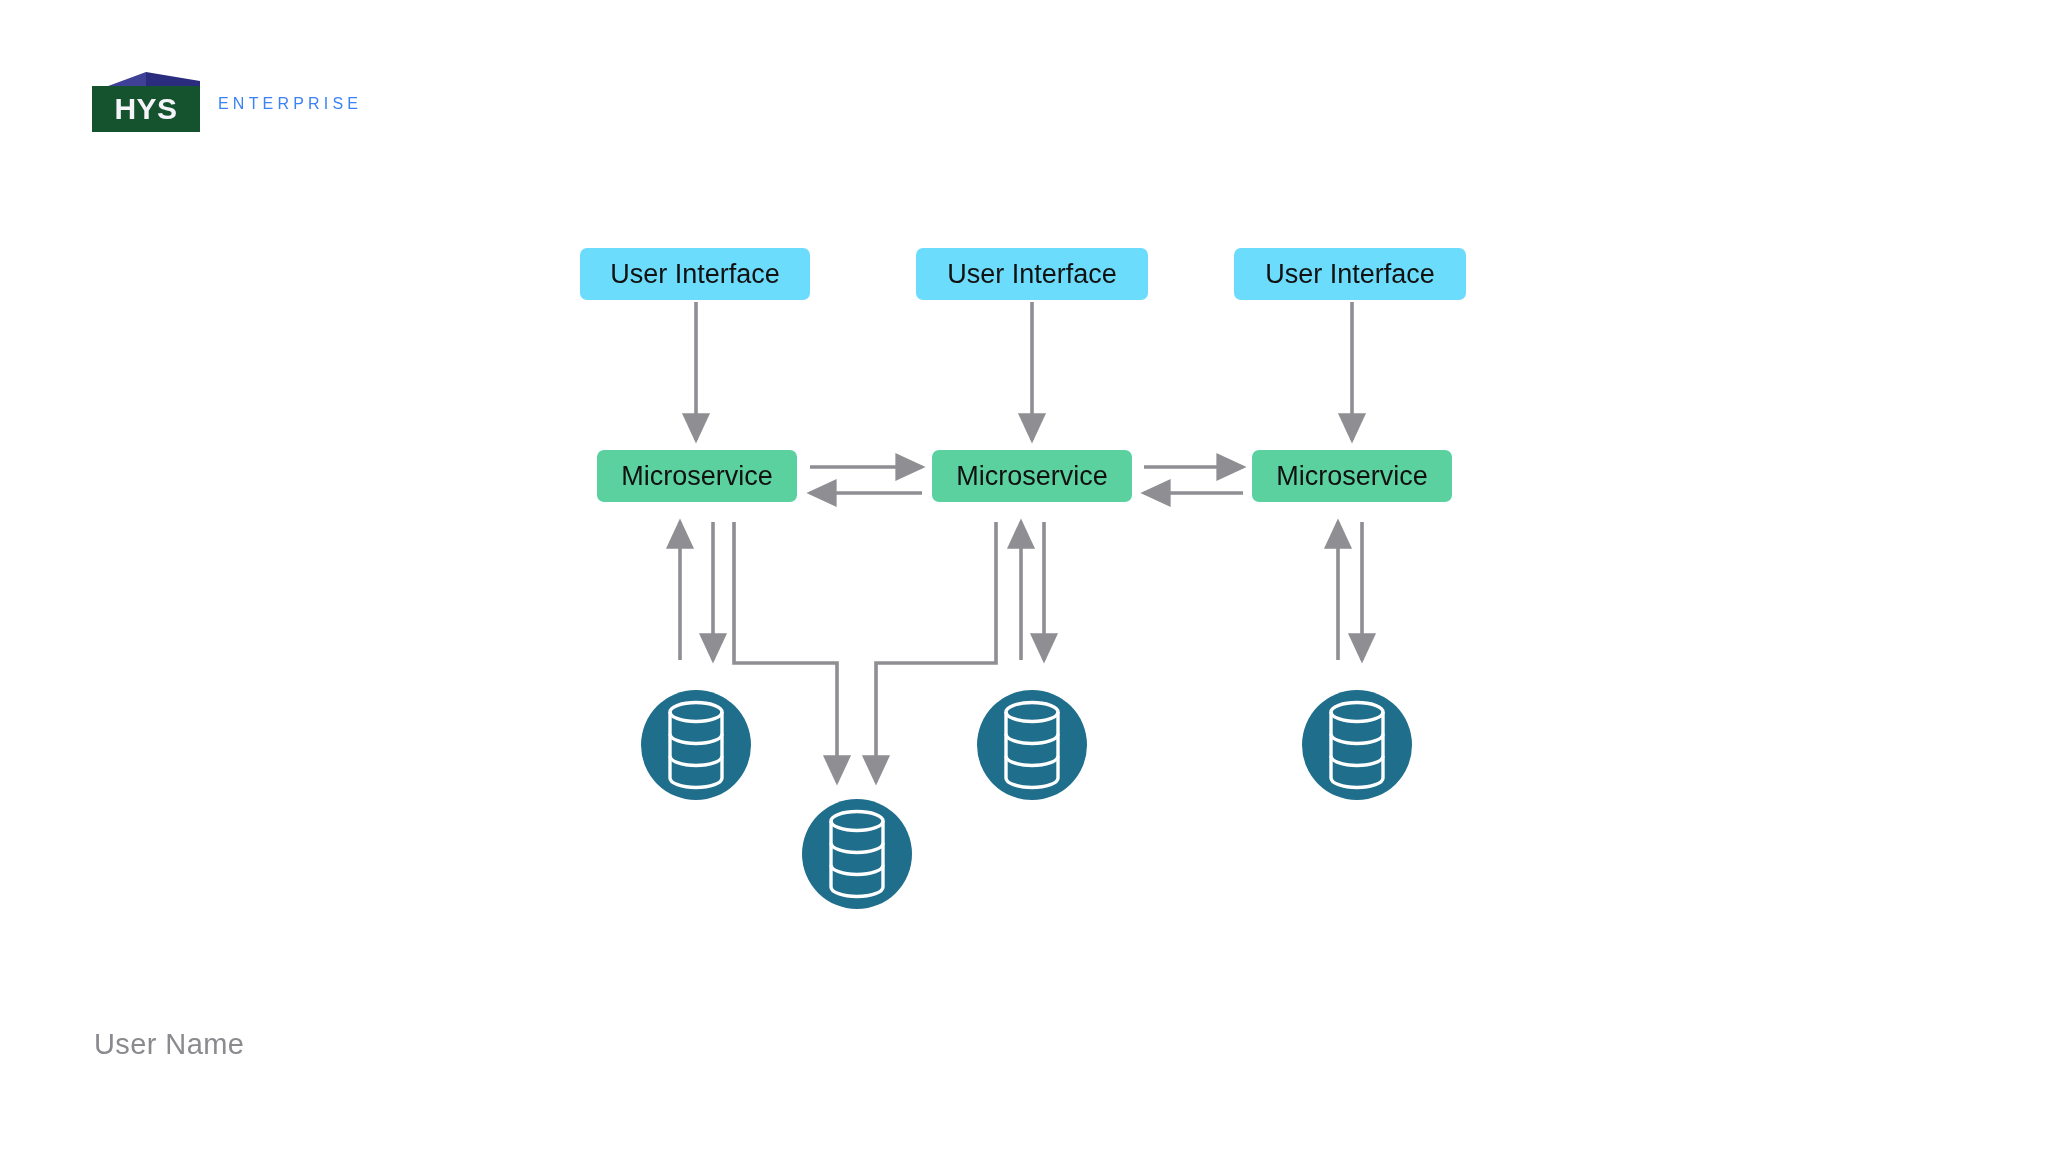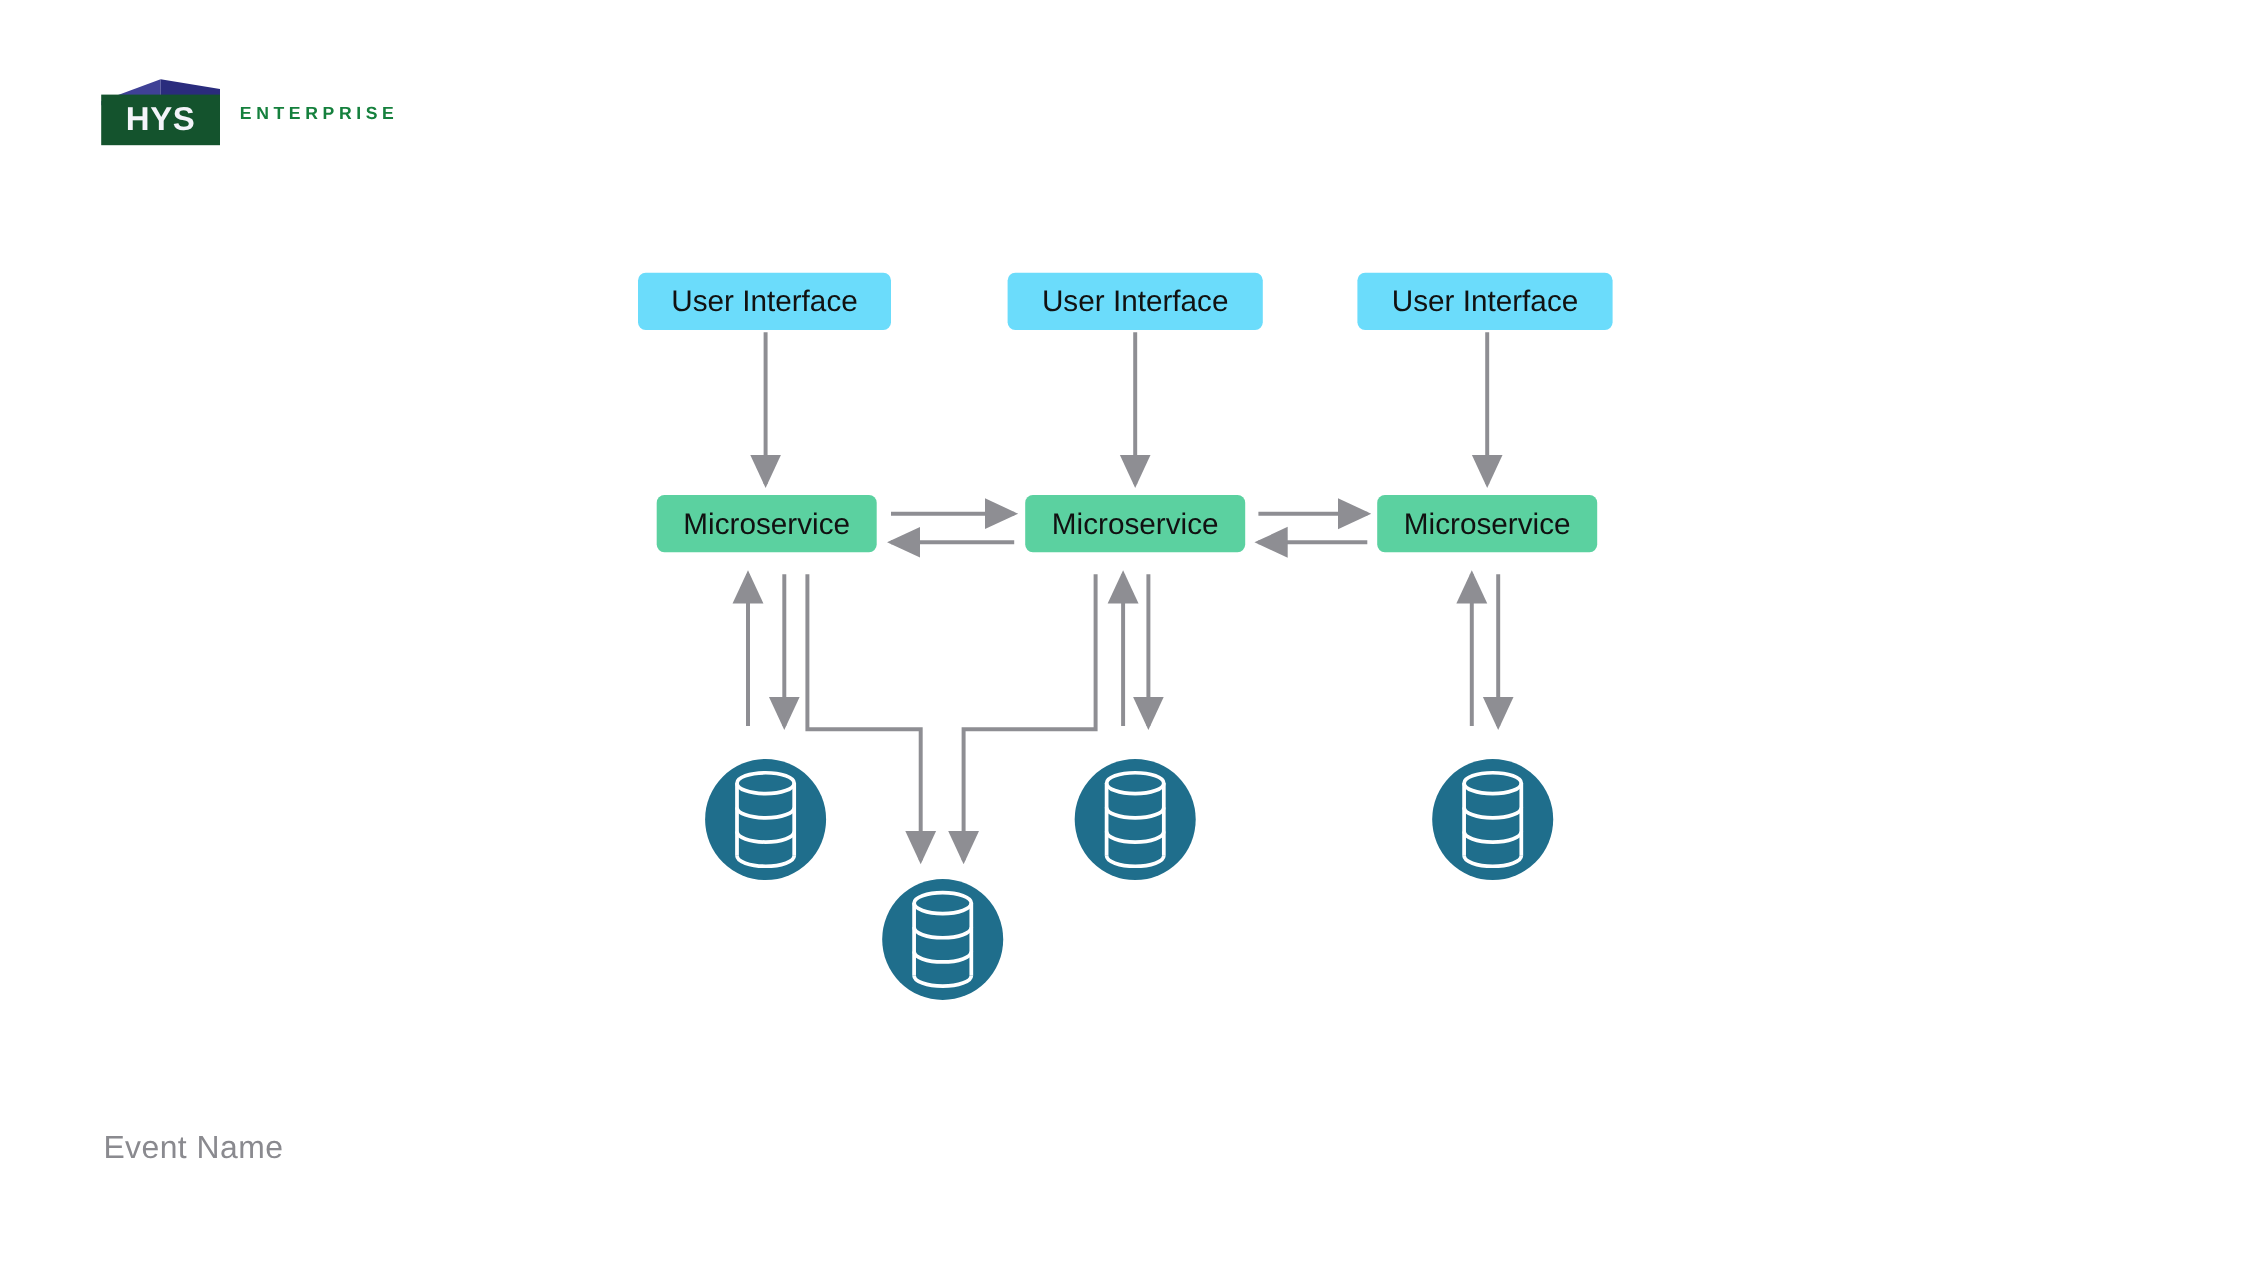--- a/index.html
+++ b/index.html
@@ -51,23 +51,23 @@
   }
   .logo-plate span {
     color: #f4f4fa;
     font-size: 30px;
     font-weight: bold;
     letter-spacing: 0.5px;
     line-height: 1;
     font-family: "Liberation Sans", "DejaVu Sans", sans-serif;
   }
   .logo-word {
-    color: #15803d;
+    color: #3b82f6;
     font-size: 16px;
-    font-weight: bold;
+    font-weight: normal;
     letter-spacing: 4.2px;
     font-family: "Liberation Sans", "DejaVu Sans", sans-serif;
     padding-top: 6px;
   }
 
   
   #architecture-diagram {
     position: absolute;
     left: 0;
     top: 0;
@@ -219,13 +219,13 @@
       <ellipse cx="857" cy="821" rx="26" ry="9.5"></ellipse>
       <path d="M 831 821 L 831 887"></path>
       <path d="M 883 821 L 883 887"></path>
       <path d="M 831 887 A 26 9.5 0 0 0 883 887"></path>
       <path d="M 831 843 A 26 9.5 0 0 0 883 843"></path>
       <path d="M 831 865 A 26 9.5 0 0 0 883 865"></path>
     </g>
   </g>
 </svg>
 
-<div id="event-name">Event Name</div>
+<div id="event-name">User Name</div>
 
 </body></html>

